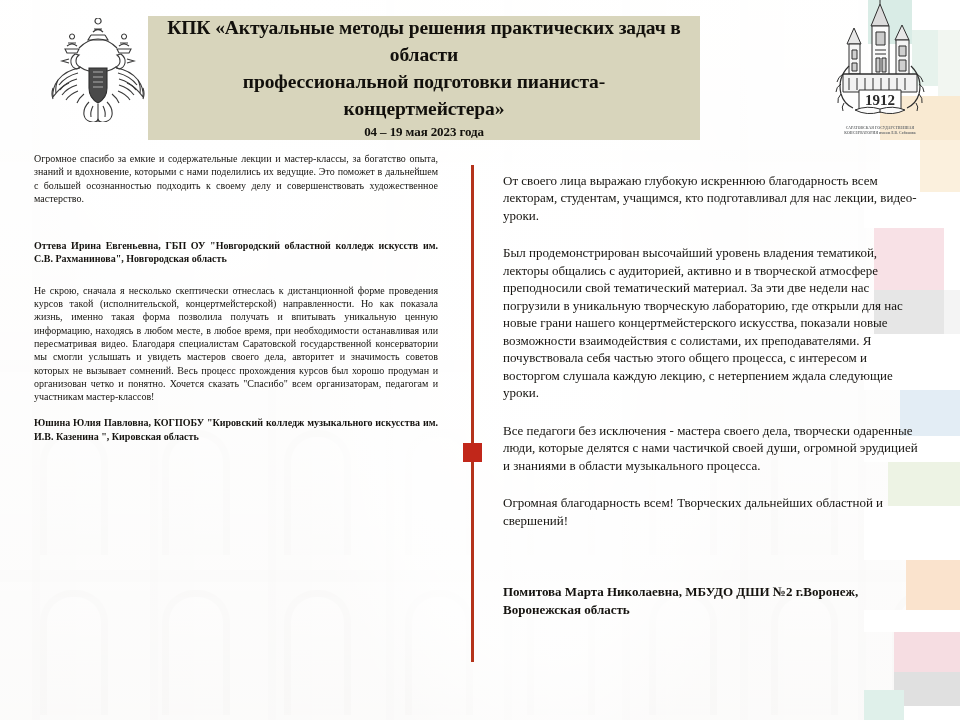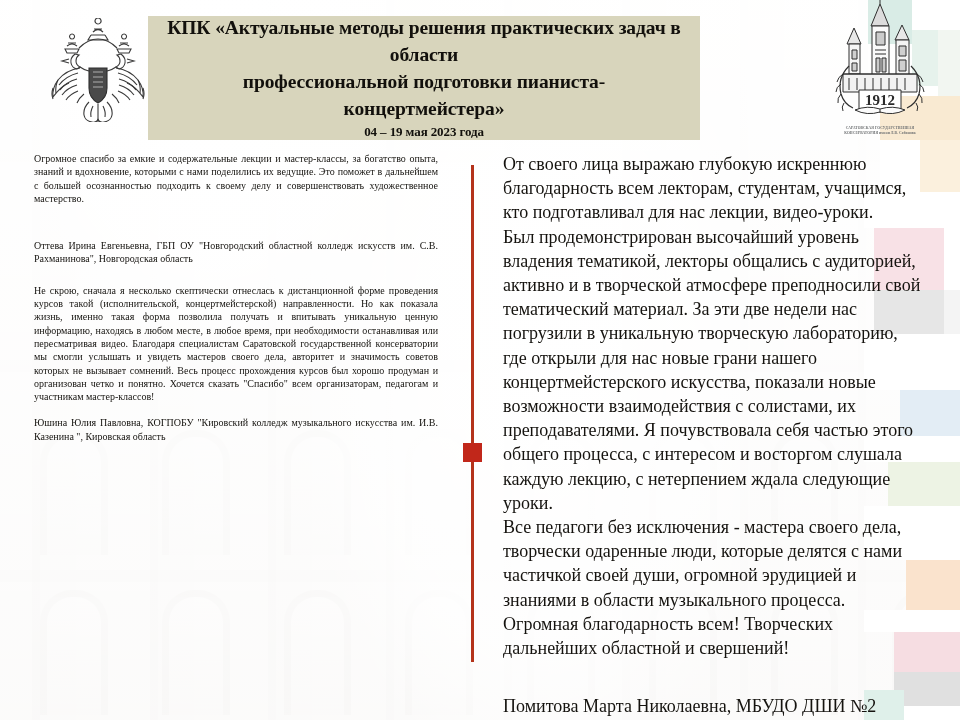--- a/index.html
+++ b/index.html
@@ -202,25 +202,25 @@
     top: 152px;
     width: 420px;
   }
   .p {
     margin: 0 0 0 0;
     font-size: 10px;
     line-height: 1.33;
     color: #15130f;
   }
   .col-left .p.just { text-align: justify; text-align-last: left; }
-  .p.bold { font-weight: normal; }
+  .p.bold { font-weight: bold; }
   .spacer-sm { height: 13px; }
   .spacer-md { height: 18px; }
   .spacer-lg { height: 34px; }
-  .col-right .p { font-size: 18px; line-height: 1.345; }
+  .col-right .p { font-size: 13px; line-height: 1.345; margin-top: 20px; }
 </style>
 </head>
 <body>
 
 <div id="slide">
 
   <div class="bg-photo">
     <div class="facade"></div>
     <div class="arches row-a">
       <div class="arch"></div>

